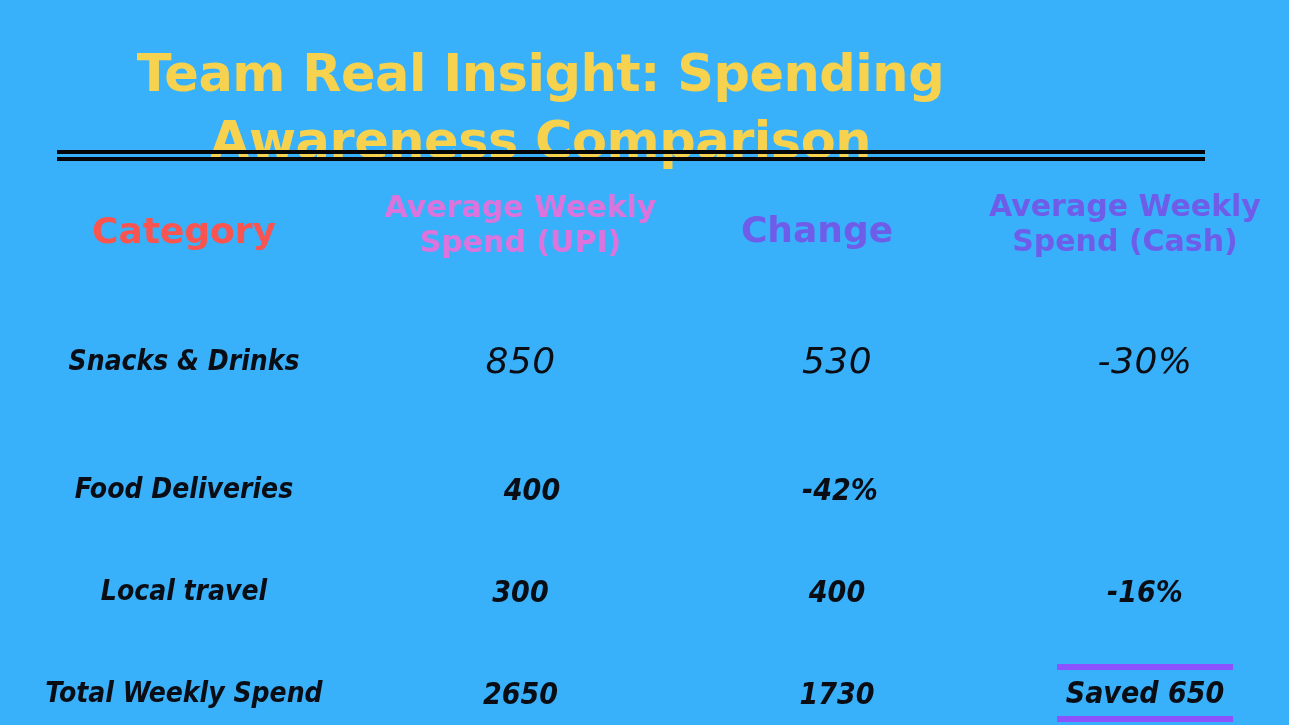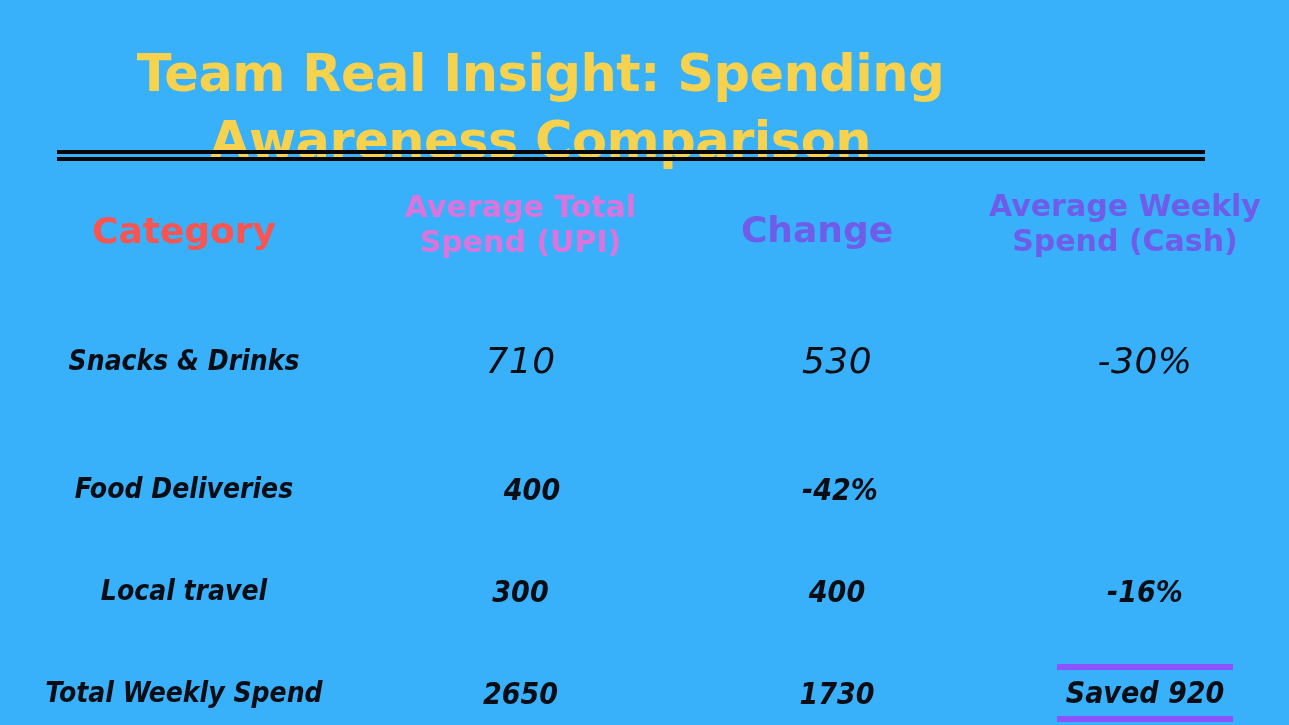--- a/index.html
+++ b/index.html
@@ -171,28 +171,28 @@
 
   <div class="rule">
     <div class="bar top"></div>
     <div class="bar bottom"></div>
   </div>
 
   <div class="table">
 
     <div class="row header-row">
       <div class="cell col-category hdr-category">Category</div>
-      <div class="cell col-upi hdr-upi">Average Total Spend (UPI)</div>
+      <div class="cell col-upi hdr-upi">Average Weekly Spend (UPI)</div>
       <div class="cell col-change hdr-change">Change</div>
       <div class="cell col-cash hdr-cash">Average Weekly Spend (Cash)</div>
     </div>
 
     <div class="row data-row row-light row-snacks">
       <div class="cell col-category label">Snacks &amp; Drinks</div>
-      <div class="cell col-upi value">710</div>
+      <div class="cell col-upi value">850</div>
       <div class="cell col-cash value">530</div>
       <div class="cell col-change value">-30%</div>
     </div>
 
     <div class="row data-row row-food">
       <div class="cell col-category label">Food Deliveries</div>
       <div class="cell col-cash value">400</div>
       <div class="cell col-change value">-42%</div>
     </div>
 
@@ -201,18 +201,18 @@
       <div class="cell col-upi value">300</div>
       <div class="cell col-cash value">400</div>
       <div class="cell col-change value">-16%</div>
     </div>
 
     <div class="row data-row row-total">
       <div class="cell col-category label">Total Weekly Spend</div>
       <div class="cell col-upi value">2650</div>
       <div class="cell col-cash value">1730</div>
       <div class="cell col-change">
-        <span class="saved-badge">Saved 920</span>
+        <span class="saved-badge">Saved 650</span>
       </div>
     </div>
 
   </div>
 </div>
 
 </body></html>

